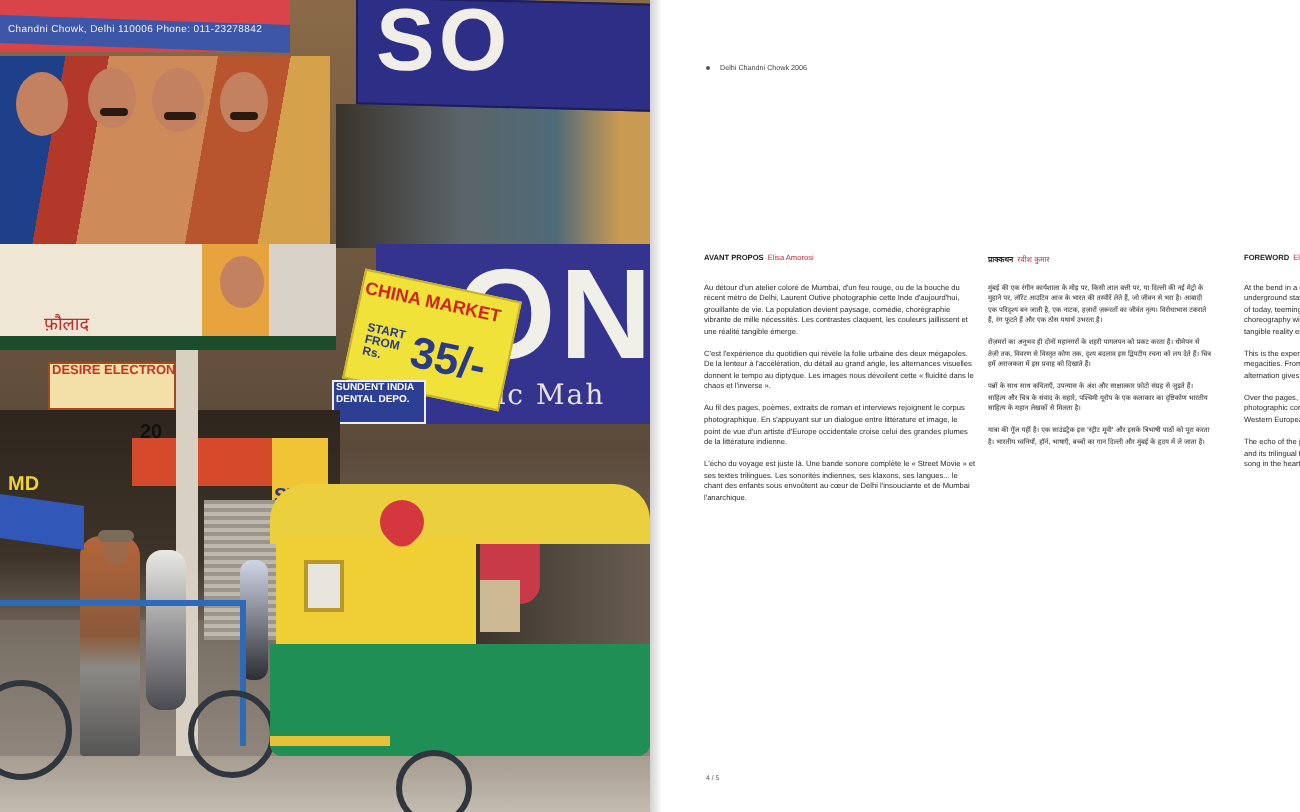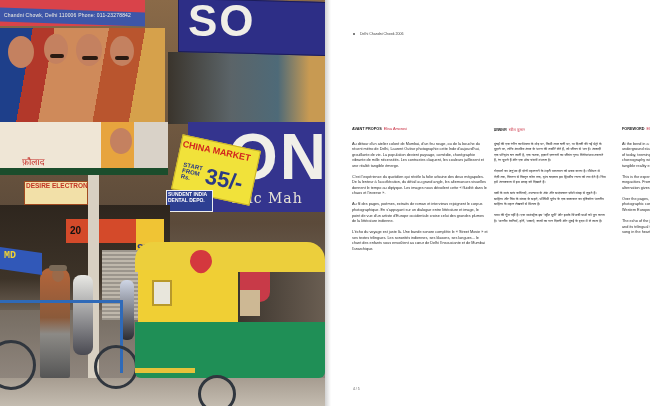--- a/index.html
+++ b/index.html
@@ -28,27 +28,27 @@
   .china{left:176px;top:142px;width:78px;height:54px;background:#f1e23a;transform:rotate(12deg);border:1px solid #c8b12a;}
   .china-title{left:182px;top:146px;font-size:9px;color:#d2241e;font-weight:bold;transform:rotate(12deg);white-space:nowrap;}
   .china-start{left:182px;top:164px;font-size:6px;color:#2b3a86;font-weight:bold;transform:rotate(12deg);line-height:6px;width:26px;}
   .china-price{left:205px;top:167px;font-size:22px;color:#2b3a86;font-weight:bold;transform:rotate(12deg);white-space:nowrap;}
   .sundent{left:166px;top:190px;width:45px;height:20px;background:#2d3f92;border:1px solid #eee;}
   .sundent-text{left:168px;top:191px;font-size:5px;color:#fff;line-height:6px;width:42px;font-weight:bold;}
   .desire{left:24px;top:181px;width:62px;height:22px;background:#f2e0a8;border:1px solid #a04a20;}
   .desire-text{left:26px;top:182px;font-size:6.5px;color:#c23425;font-weight:bold;white-space:nowrap;}
   .shop-dark{left:0;top:205px;width:170px;height:105px;background:linear-gradient(#2e261e,#3d3328 70%,#6a5e52);}
   .banner-red{left:66px;top:219px;width:75px;height:24px;background:#d44a2a;}
-  .banner-red-text{left:70px;top:225px;font-size:10px;color:#111;font-weight:bold;}
+  .banner-red-text{left:70px;top:211px;font-size:10px;color:#111;font-weight:bold;}
   .banner-stal{left:136px;top:219px;width:28px;height:44px;background:#f0c434;}
   .stal-text{left:137px;top:243px;font-size:10px;color:#2b3a86;font-weight:bold;}
   .pillar{left:88px;top:175px;width:11px;height:231px;background:#d8d0c2;}
   .shutter{left:102px;top:250px;width:58px;height:70px;background:repeating-linear-gradient(#9b958c 0 2px,#bfb8ac 2px 4px);}
   .rickshaw-roof{left:0;top:250px;width:42px;height:22px;background:#3158b8;transform:skewY(8deg);}
-  .rickshaw-text{left:4px;top:250px;font-size:10px;color:#f0d234;font-weight:bold;font-family:Liberation Mono, monospace;}
+  .rickshaw-text{left:4px;top:237px;font-size:10px;color:#f0d234;font-weight:bold;}
   .rickshaw-frame{left:0;top:300px;width:120px;height:70px;border:3px solid #2f6ab8;border-left:none;border-bottom:none;}
   .wheel{border-radius:50%;border:3px solid #30363e;}
   .person{left:40px;top:268px;width:30px;height:110px;background:linear-gradient(#b4653a,#8b5a3a 45%,#8c8a86 60%,#555);border-radius:10px 10px 2px 2px;}
   .person-head{left:52px;top:268px;width:12px;height:14px;background:#9b6a4a;border-radius:50%;}
   .cap{left:49px;top:265px;width:18px;height:6px;background:#7a6a58;border-radius:4px;}
   .person2{left:73px;top:275px;width:20px;height:80px;background:linear-gradient(#e8e8e4,#4a4a52);border-radius:8px;}
   .person3{left:120px;top:280px;width:14px;height:60px;background:linear-gradient(#cfd6e6,#2d2d32);border-radius:6px;}
   .auto-roof{left:135px;top:242px;width:190px;height:30px;background:#eccf3c;border-radius:18px 18px 0 0;}
   .auto-body-yellow{left:138px;top:270px;width:100px;height:58px;background:#f0cf34;}
   .auto-window{left:152px;top:280px;width:16px;height:22px;background:#e8e6dc;border:2px solid #b8992a;}

